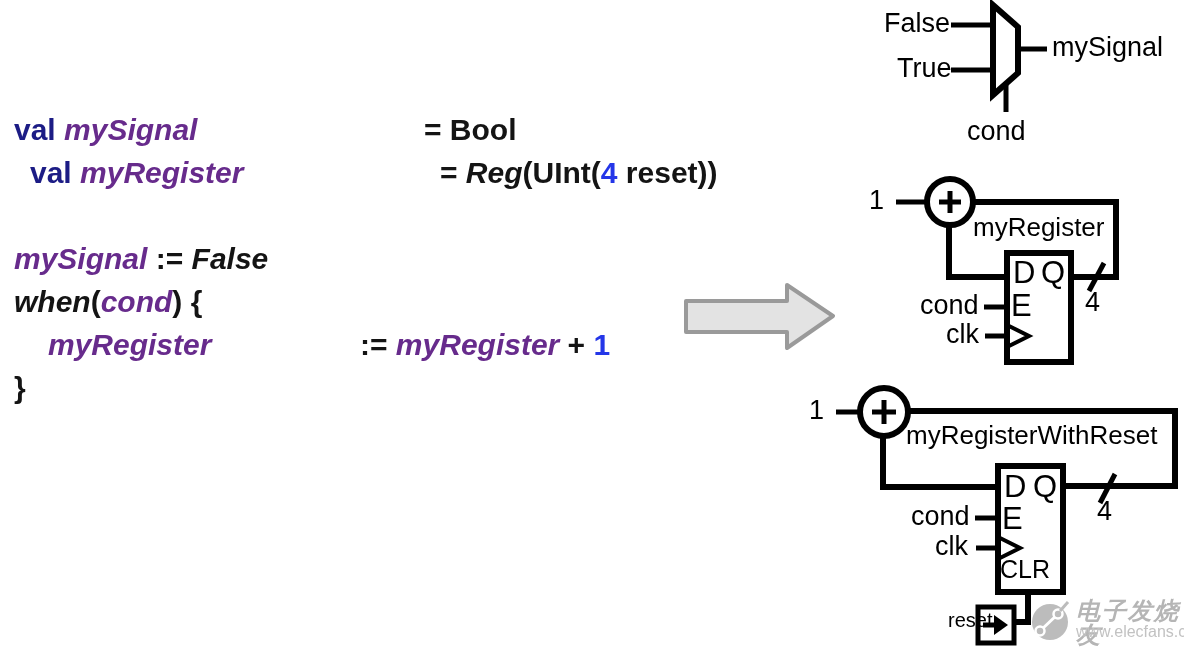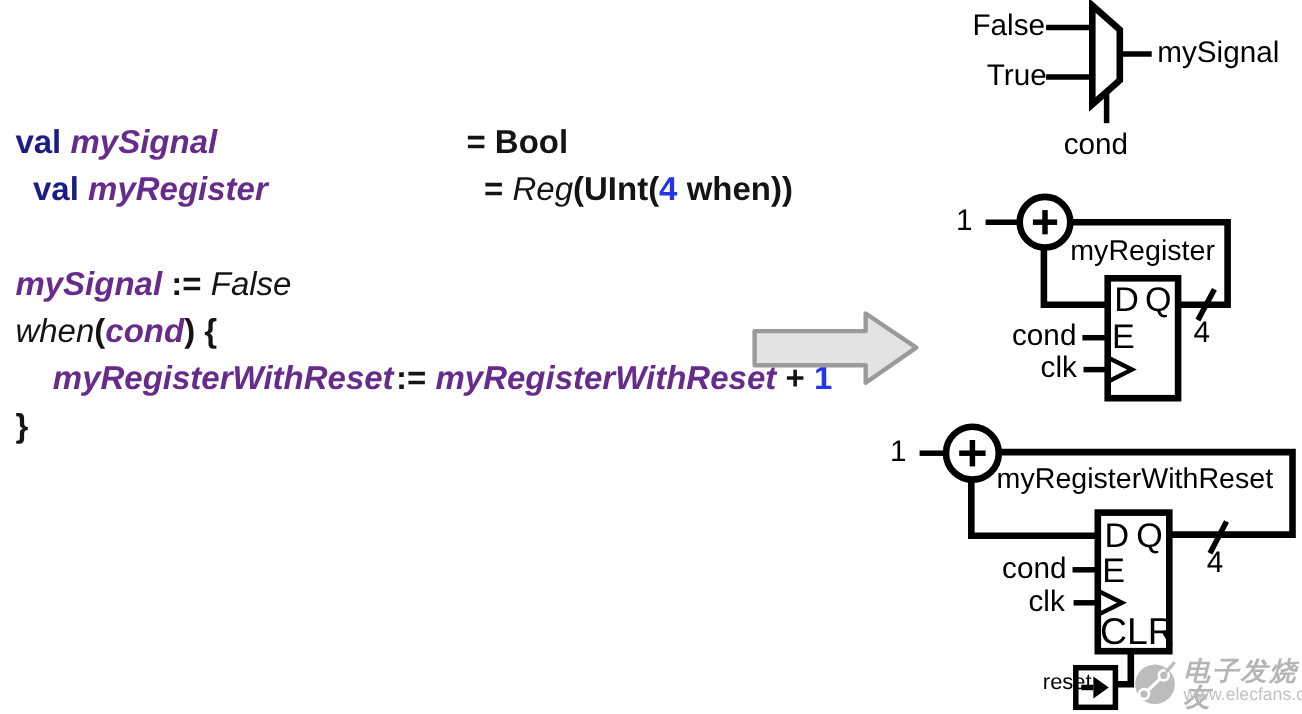--- a/index.html
+++ b/index.html
@@ -12,21 +12,21 @@
   #code-block {
     position:absolute; left:14px; top:108px;
     font-size:30px; line-height:43px;
     font-family:"Liberation Sans", sans-serif;
   }
   .code-line { white-space:pre; min-height:43px; }
   .left-col { display:inline-block; white-space:pre; vertical-align:top; }
   .seg-kw  { color:#1c1c85; font-weight:bold; }
   .seg-id  { color:#672b8c; font-weight:bold; font-style:italic; }
   .seg-op  { color:#141414; font-weight:bold; }
-  .seg-bi  { color:#141414; font-weight:normal; font-style:italic; }
+  .seg-bi  { color:#141414; font-weight:bold; font-style:italic; }
   .seg-num { color:#2436e8; font-weight:bold; }
   
   .lbl {
     position:absolute; color:#000; line-height:1;
     font-family:"Liberation Sans", sans-serif; white-space:pre;
   }
   
   .wm-title {
     position:absolute; left:1076px; top:599px;
     font-size:24px; font-weight:bold; color:#b5b5b5;
@@ -38,25 +38,25 @@
   }
   svg { position:absolute; left:0; top:0; }
 </style>
 </head>
 <body>
 
 <div id="page">
 
   <div id="code-block">
       <div class="code-line"><span class="left-col" style="width: 410px;"><span class="seg-kw">val </span><span class="seg-id">mySignal</span></span><span class="seg-op">= Bool</span></div>
-      <div class="code-line"><span class="left-col" style="width: 410px; margin-left: 16px;"><span class="seg-kw">val </span><span class="seg-id">myRegister</span></span><span class="seg-op">= </span><span class="seg-bi">Reg</span><span class="seg-op">(UInt(</span><span class="seg-num">4</span><span class="seg-op"> when))</span></div>
+      <div class="code-line"><span class="left-col" style="width: 410px; margin-left: 16px;"><span class="seg-kw">val </span><span class="seg-id">myRegister</span></span><span class="seg-op">= </span><span class="seg-bi">Reg</span><span class="seg-op">(UInt(</span><span class="seg-num">4</span><span class="seg-op"> reset))</span></div>
       <div class="code-line"></div>
       <div class="code-line"><span class="seg-id">mySignal</span><span class="seg-op"> := </span><span class="seg-bi">False</span></div>
       <div class="code-line"><span class="seg-bi">when</span><span class="seg-op">(</span><span class="seg-id">cond</span><span class="seg-op">) {</span></div>
-      <div class="code-line" style="padding-left: 34px;"><span class="left-col" style="width: 312px;"><span class="seg-id">myRegisterWithReset</span></span><span class="seg-op">:= </span><span class="seg-id">myRegisterWithReset</span><span class="seg-op"> + </span><span class="seg-num">1</span></div>
+      <div class="code-line" style="padding-left: 34px;"><span class="left-col" style="width: 312px;"><span class="seg-id">myRegister</span></span><span class="seg-op">:= </span><span class="seg-id">myRegister</span><span class="seg-op"> + </span><span class="seg-num">1</span></div>
       <div class="code-line"><span class="seg-op">}</span></div>
     </div>
 
   <svg width="1184" height="649" viewBox="0 0 1184 649">
 
     <polygon points="686,301 787,301 787,285 833,316 787,348 787,332 686,332" fill="#e3e3e3" stroke="#9a9a9a" stroke-width="4" stroke-linejoin="round"></polygon>
 
     <g stroke="#000" fill="none">
       <line x1="951" y1="25" x2="993" y2="25" stroke-width="5"></line>
       <line x1="951" y1="70" x2="993" y2="70" stroke-width="5"></line>
@@ -118,21 +118,21 @@
   <span class="lbl" style="left:1011px;top:290px;font-size:31px">E</span>
   <span class="lbl" style="left:920px;top:292px;font-size:27px">cond</span>
   <span class="lbl" style="left:946px;top:321px;font-size:27px">clk</span>
   <span class="lbl" style="left:1085px;top:289px;font-size:27px">4</span>
 
   <span class="lbl" style="left:809px;top:397px;font-size:27px">1</span>
   <span class="lbl" style="left:906px;top:422px;font-size:26px">myRegisterWithReset</span>
   <span class="lbl" style="left:1004px;top:471px;font-size:31px">D</span>
   <span class="lbl" style="left:1033px;top:471px;font-size:31px">Q</span>
   <span class="lbl" style="left:1002px;top:503px;font-size:31px">E</span>
-  <span class="lbl" style="left:1000px;top:557px;font-size:34px">CLR</span>
+  <span class="lbl" style="left:1000px;top:557px;font-size:25px">CLR</span>
   <span class="lbl" style="left:911px;top:503px;font-size:27px">cond</span>
   <span class="lbl" style="left:935px;top:533px;font-size:27px">clk</span>
   <span class="lbl" style="left:1097px;top:498px;font-size:27px">4</span>
   <span class="lbl" style="left:948px;top:610px;font-size:20px">reset</span>
 
   <span class="wm-title">电子发烧友</span>
   <span class="wm-url">www.elecfans.com</span>
 
 </div>
 

